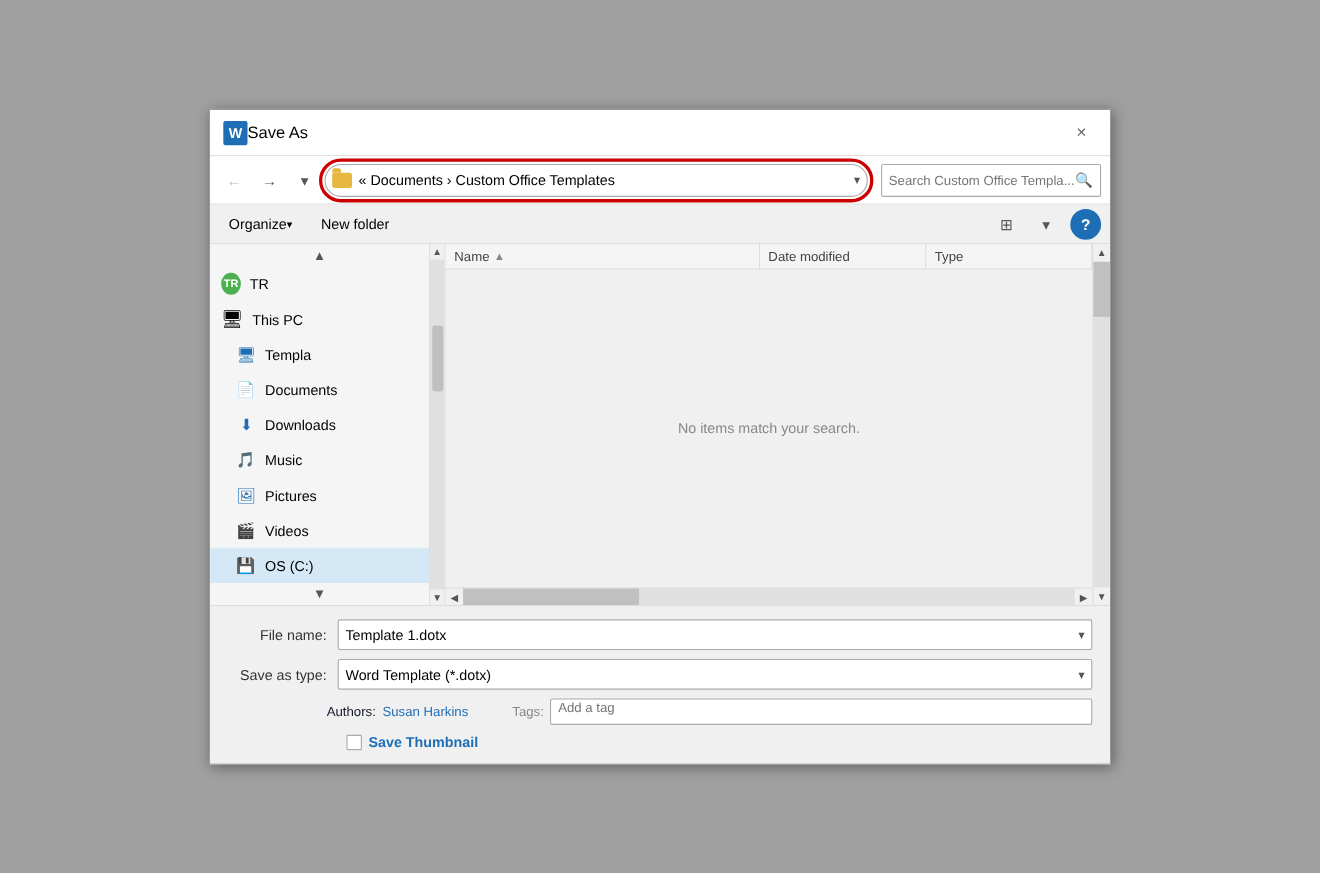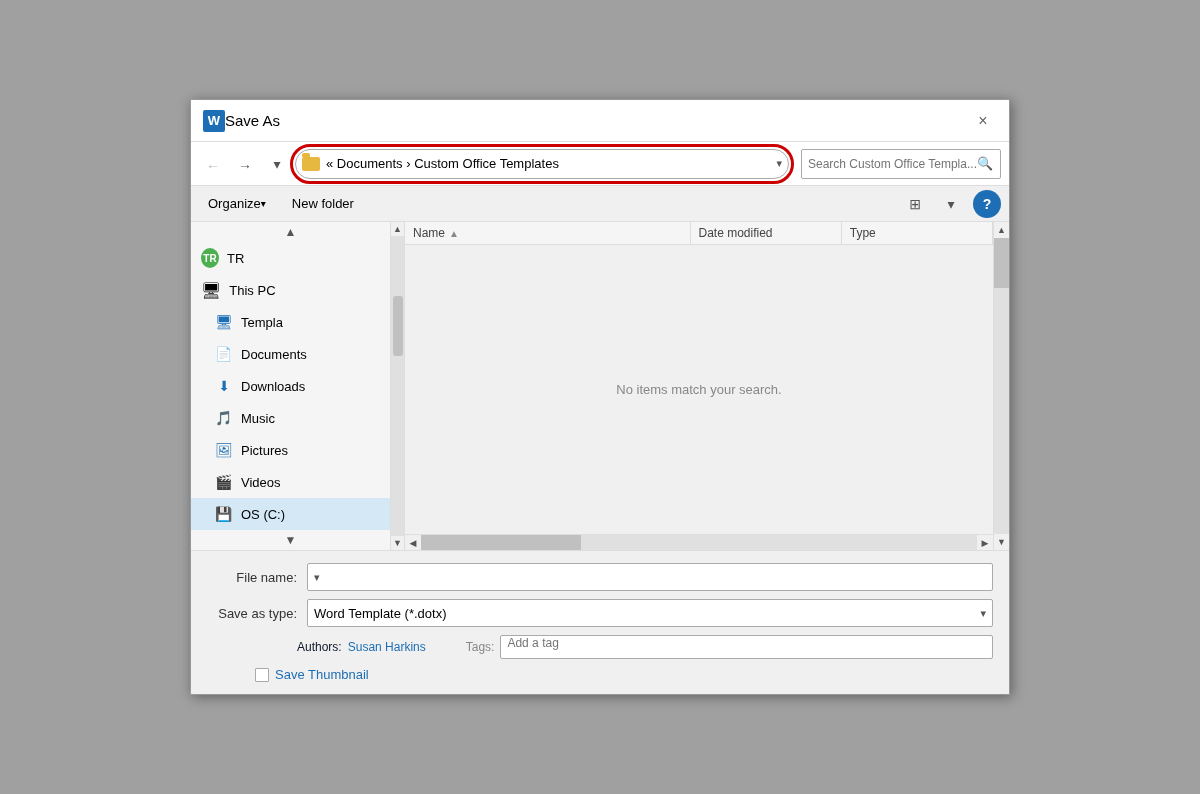--- a/index.html
+++ b/index.html
@@ -427,21 +427,22 @@
       outline: none;
       width: 100%;
       background: transparent;
       font-size: 12px;
       color: #aaa;
     }
 
     .thumbnail-row {
       display: flex;
       margin-top: 8px;
-      margin-left: 48px;
+      margin-left: 108px;
+      font-weight: bold;
     }
     .checkbox-container {
       display: flex;
       align-items: center;
       gap: 6px;
       cursor: pointer;
     }
     .checkbox-box {
       width: 14px;
       height: 14px;
@@ -626,20 +627,21 @@
       </div>
       <div class="scroll-down-arrow">▼</div>
     </div>
   </div>
 
   <div class="form-area">
 
     <div class="form-row">
       <label class="form-label">File name:</label>
       <div class="form-control">
+        <input type="text" value="Template 1.dotx" style="">
         <span class="dropdown-arrow">▾</span>
       </div>
     </div>
 
     <div class="form-row">
       <label class="form-label">Save as type:</label>
       <div class="form-control">
         <span>Word Template (*.dotx)</span>
         <span class="dropdown-arrow">▾</span>
       </div>

